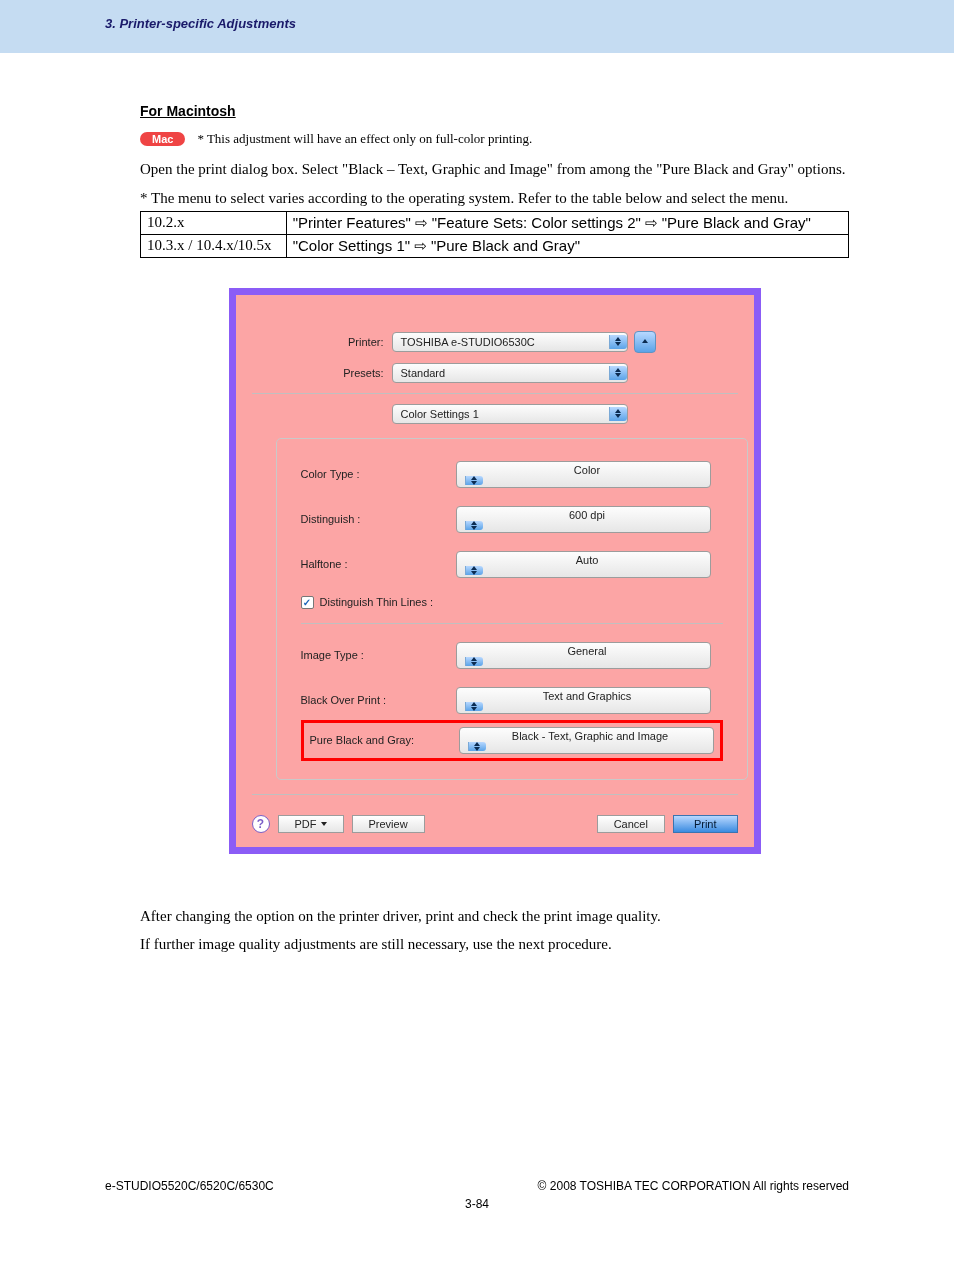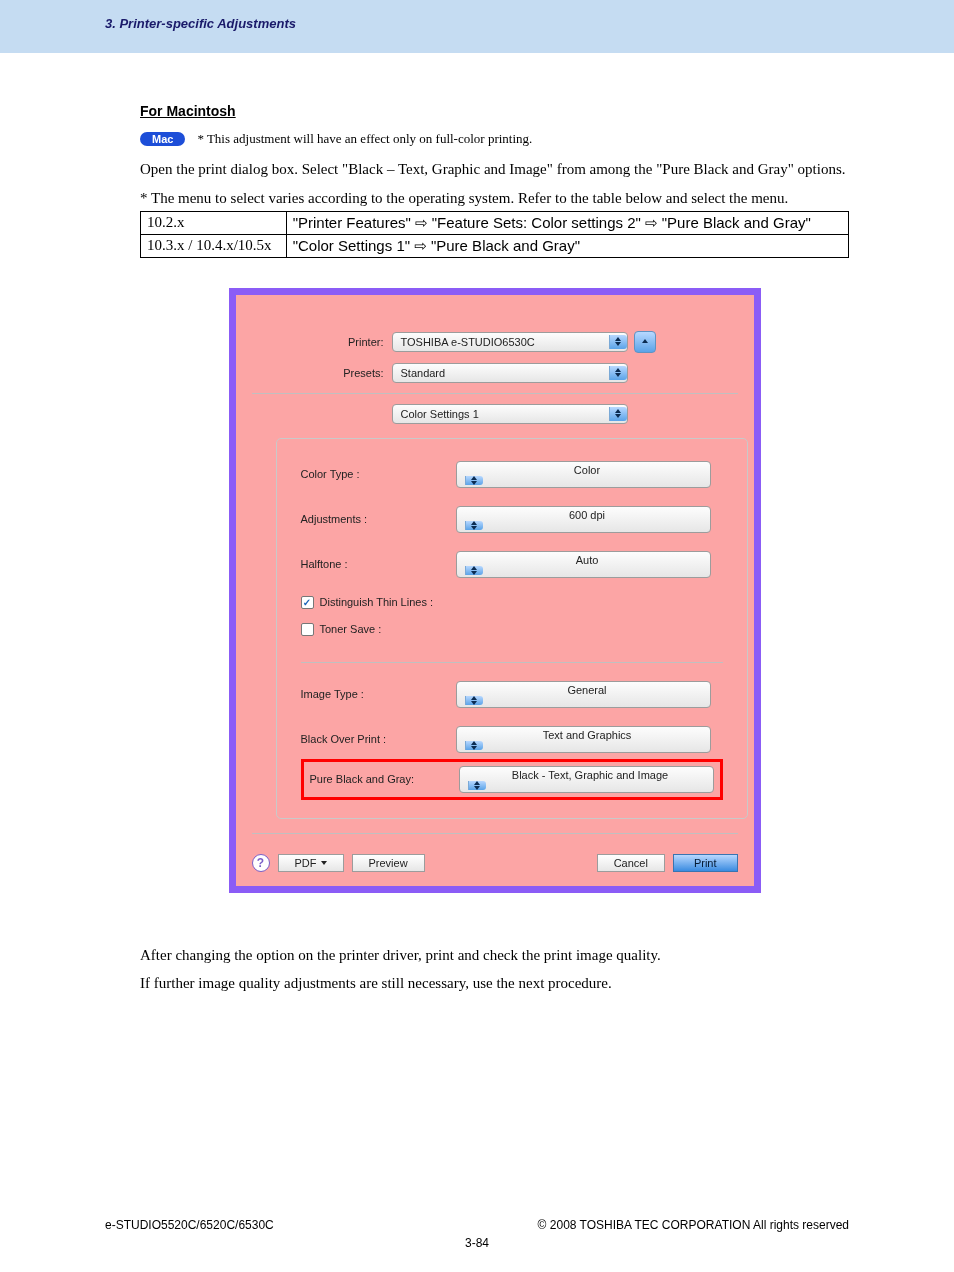--- a/index.html
+++ b/index.html
@@ -26,21 +26,21 @@
   .section-title {
     font-family: Arial, Helvetica, sans-serif;
     font-weight: bold;
     font-size: 14px;
     text-decoration: underline;
     margin-bottom: 12px;
   }
   .mac-row { display: flex; align-items: center; margin-bottom: 8px; gap: 12px; }
   .mac-badge {
     display: inline-block;
-    background: #1d4ed8;
+    background: #ef4444;
     color: #fff;
     font-family: Arial, Helvetica, sans-serif;
     font-weight: bold;
     font-size: 11px;
     padding: 1px 12px;
     border-radius: 9px;
   }
   .note-text { font-size: 13px; }
   .body-p { margin-bottom: 6px; line-height: 1.9; }
   .star-note { margin: 6px 0 4px 0; }
@@ -272,21 +272,21 @@
         <div class="plabel">Color Type :</div>
         <div class="select w2">
           <span class="select-text">Color</span>
           <span class="sel-arrows">
               <span class="tri-up"></span>
               <span class="tri-down"></span>
             </span>
         </div>
       </div>
       <div class="dlg-row">
-        <div class="plabel">Adjustments :</div>
+        <div class="plabel">Distinguish :</div>
         <div class="select w2">
           <span class="select-text">600 dpi</span>
           <span class="sel-arrows">
               <span class="tri-up"></span>
               <span class="tri-down"></span>
             </span>
         </div>
       </div>
       <div class="dlg-row">
         <div class="plabel">Halftone :</div>
@@ -294,24 +294,20 @@
           <span class="select-text">Auto</span>
           <span class="sel-arrows">
               <span class="tri-up"></span>
               <span class="tri-down"></span>
             </span>
         </div>
       </div>
       <div class="checkbox-row">
         <span class="cb">✓</span>
         <span>Distinguish Thin Lines :</span>
-      </div>
-      <div class="checkbox-row" style="margin-bottom:26px">
-        <span class="cb"></span>
-        <span>Toner Save :</span>
       </div>
       <hr class="hr-line">
       <div class="dlg-row" style="margin-top:18px">
         <div class="plabel">Image Type :</div>
         <div class="select w2">
           <span class="select-text">General</span>
           <span class="sel-arrows">
               <span class="tri-up"></span>
               <span class="tri-down"></span>
             </span>

